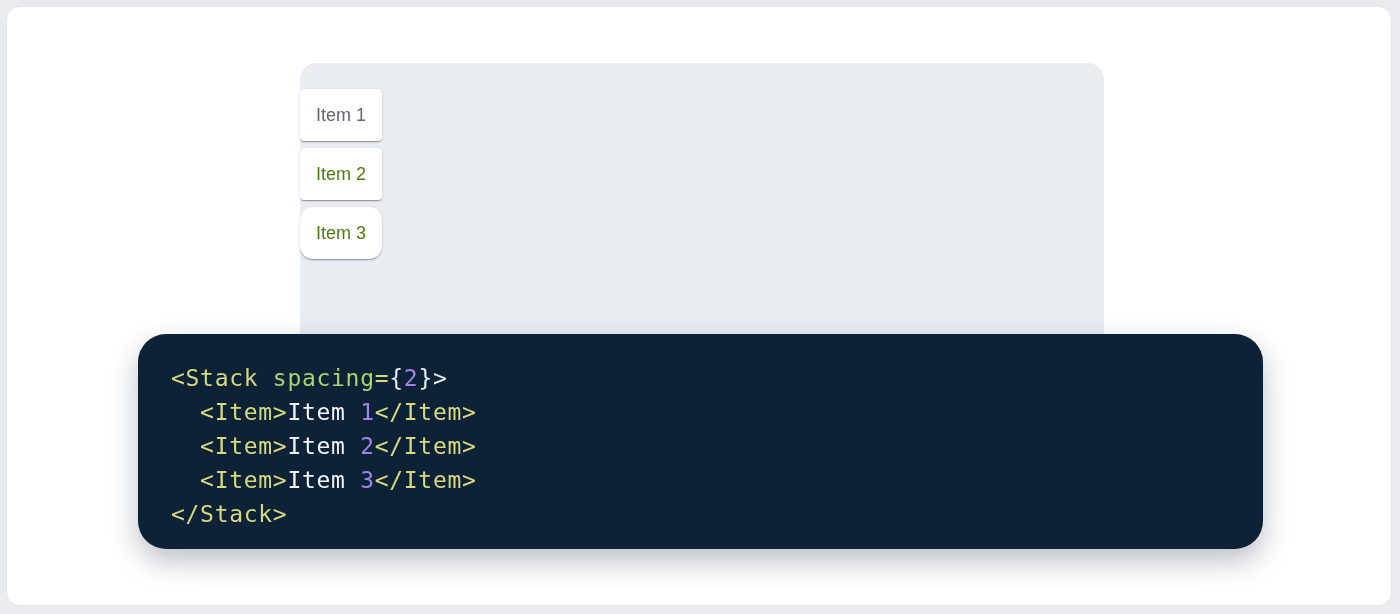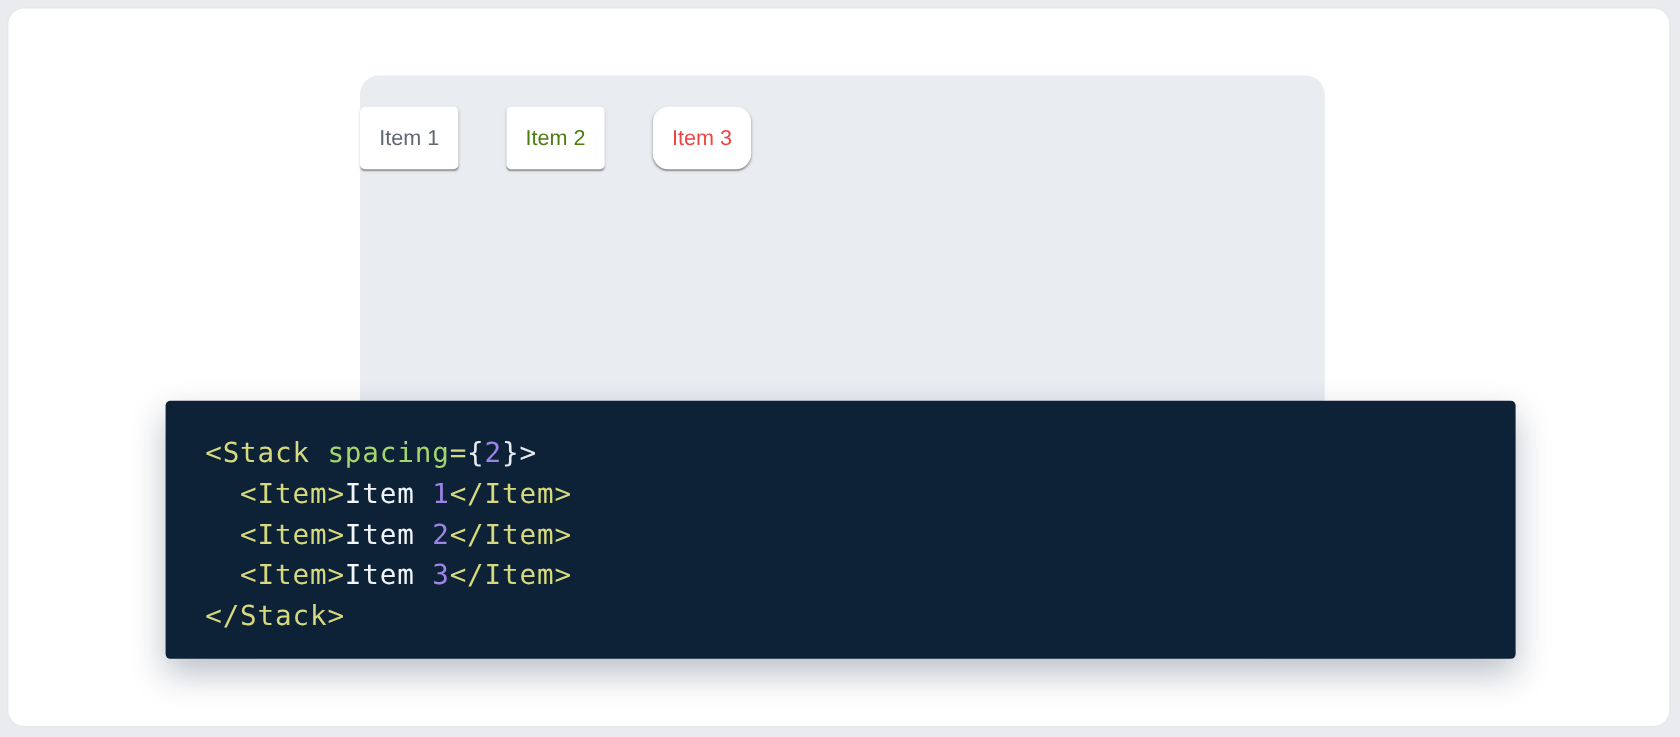--- a/index.html
+++ b/index.html
@@ -26,24 +26,24 @@
     position: absolute;
     left: 293px;   
     top: 56px;     
     width: 804px;
     height: 300px;
     background: #e9ecf1;
     border-radius: 16px;
   }
   .stack {
     display: flex;
-    flex-direction: row;
+    flex-direction: column;
     align-items: flex-start;
     padding-top: 26px;
-    gap: 40px;
+    gap: 7px;
   }
   .stack-item {
     width: 82px;
     height: 52px;
     background: #ffffff;
     border-radius: 4px;
     box-shadow: 0 2px 1px -1px rgba(0,0,0,0.2),
                 0 1px 1px 0 rgba(0,0,0,0.14),
                 0 1px 3px 0 rgba(0,0,0,0.12);
     display: flex;
@@ -55,21 +55,21 @@
   .code-block {
     position: absolute;
     left: 131px;   
     top: 327px;    
     width: 1125px;
     height: 215px;
     box-sizing: border-box;
     margin: 0;
     padding: 27px 10px 0 33px;
     background: #0d2137;
-    border-radius: 4px;
+    border-radius: 28px;
     box-shadow: 0 12px 28px rgba(9, 30, 56, 0.28);
     font-family: "DejaVu Sans Mono", monospace;
     font-size: 23px;
     line-height: 34px;
     letter-spacing: 0.7px;
     white-space: pre;
     overflow: hidden;
   }
   .code-block code {
     font-family: inherit;
@@ -81,21 +81,21 @@
 <div class="page-card" style="background: rgb(255, 255, 255);">
 
   <div class="demo-panel" style="background: rgb(233, 236, 241);">
     <div class="stack">
       <div class="stack-item" style="color: rgb(95, 103, 112);">
         <span>Item 1</span>
       </div>
       <div class="stack-item" style="color: #4d7c0f;">
         <span>Item 2</span>
       </div>
-      <div class="stack-item" style="color: #ef4444; border-radius: 13px;">
+      <div class="stack-item" style="color: #4d7c0f; border-radius: 13px;">
         <span>Item 3</span>
       </div>
     </div>
   </div>
 
   <pre class="code-block" style="background: rgb(13, 33, 55);"><code><span style="color: rgb(214, 217, 125);">&lt;Stack </span><span style="color: rgb(165, 214, 110);">spacing</span><span style="color: rgb(214, 217, 125);">=</span><span style="color: rgb(230, 236, 243);">{</span><span style="color: rgb(158, 132, 230);">2</span><span style="color: rgb(230, 236, 243);">}</span><span style="color: rgb(230, 236, 243);">&gt;</span>
 <span style="color: rgb(214, 217, 125);">  &lt;Item&gt;</span><span style="color: rgb(242, 245, 249);">Item </span><span style="color: rgb(158, 132, 230);">1</span><span style="color: rgb(214, 217, 125);">&lt;/Item&gt;</span>
 <span style="color: rgb(214, 217, 125);">  &lt;Item&gt;</span><span style="color: rgb(242, 245, 249);">Item </span><span style="color: rgb(158, 132, 230);">2</span><span style="color: rgb(214, 217, 125);">&lt;/Item&gt;</span>
 <span style="color: rgb(214, 217, 125);">  &lt;Item&gt;</span><span style="color: rgb(242, 245, 249);">Item </span><span style="color: rgb(158, 132, 230);">3</span><span style="color: rgb(214, 217, 125);">&lt;/Item&gt;</span>
 <span style="color: rgb(214, 217, 125);">&lt;/Stack&gt;</span></code></pre>

